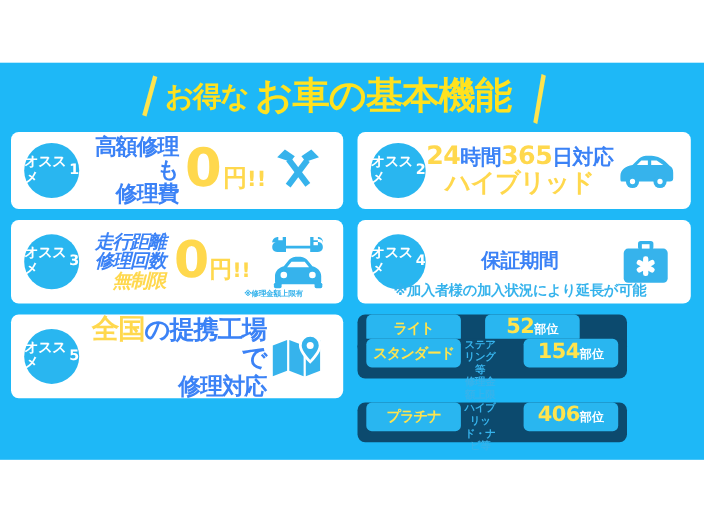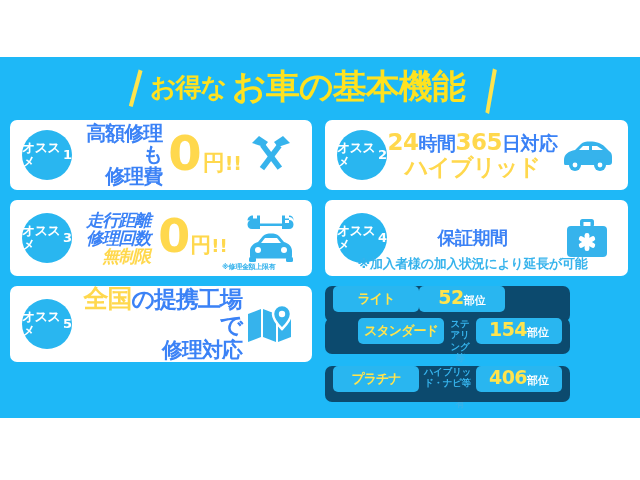--- a/index.html
+++ b/index.html
@@ -148,21 +148,21 @@
   
   .plan-row {
     position:absolute;
     left:325px;
     width:245px; height:36px;
     background:#0c4a6e;
     border-radius:7px;
     display:flex; 
   }
   #plan0 { top:286px; }
-  #plan1 { top:318px;padding-left:25px; }
+  #plan1 { top:308px; }
   #plan2 { top:366px; }
 
   .plan-pill {
     flex:0 0 auto;
     width:86px; height:26px;
     margin-left:8px;
     border-radius:5px;
     background:#29b6f0;
     color:#ffe44d;
     font-size:13px; font-weight:bold;
@@ -177,21 +177,21 @@
     line-height:1.2;
     letter-spacing:-0.3px;
     padding:0 3px;
   }
   .plan-count {
     flex:0 0 auto;
     width:86px; height:26px;
     margin-right:8px;
     border-radius:5px;
     background:#29b6f0;
-    display:flex; align-items:baseline; justify-content:center;
+    display:flex; align-items:baseline; justify-content:center;margin-left:22px;
   }
   .plan-count .n { color:#ffe44d; font-size:19px; font-weight:bold; letter-spacing:-0.5px; }
   .plan-count .u { color:#ffffff; font-size:11px; font-weight:bold; }
 </style>
 </head>
 <body>
 
 <div id="poster">
 
   <div class="band"></div>

